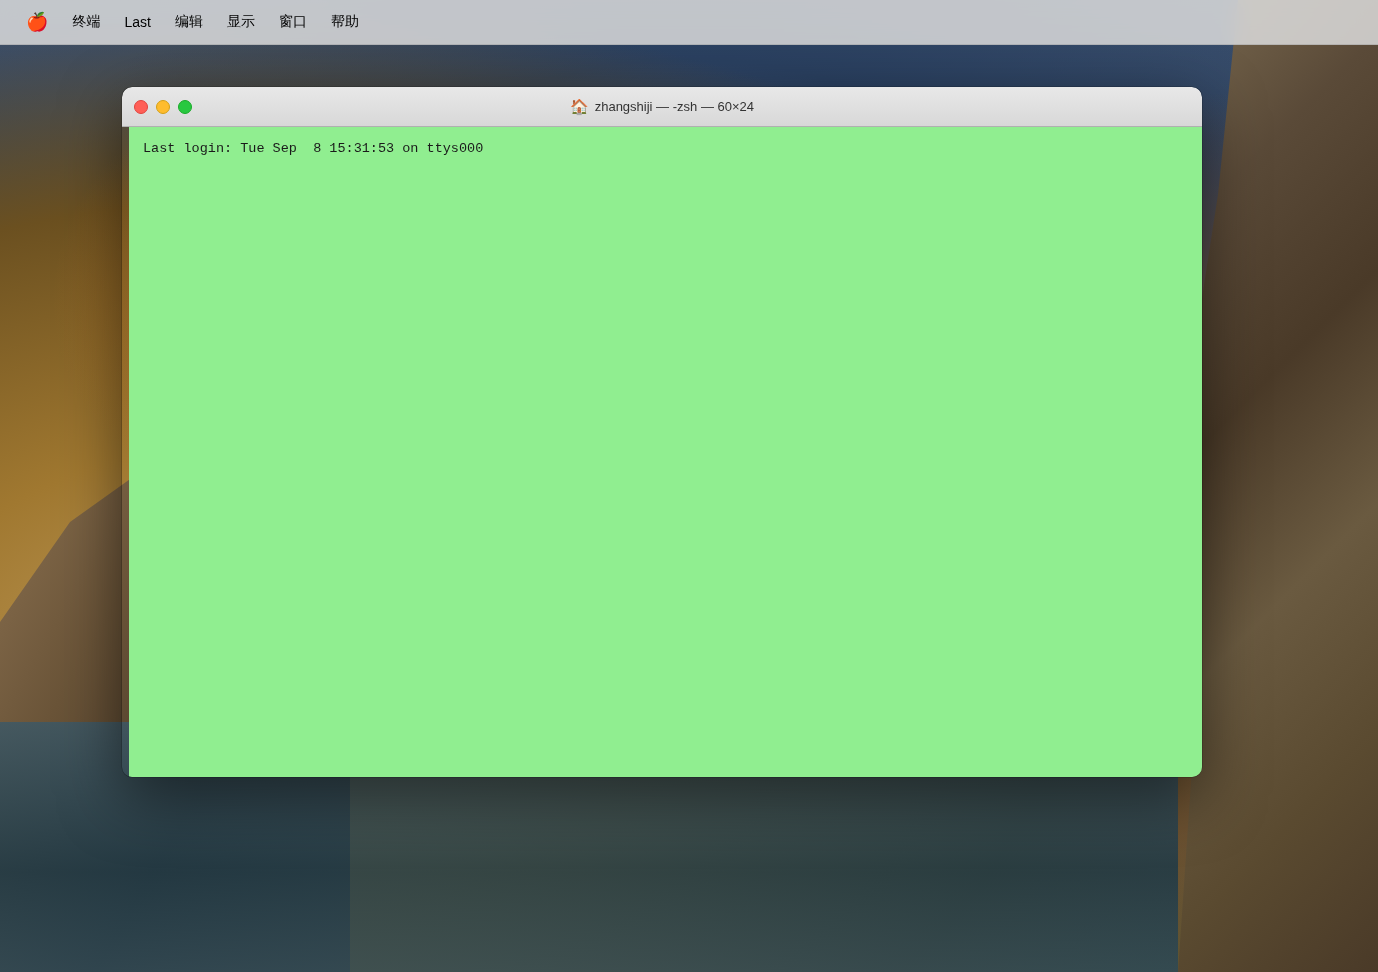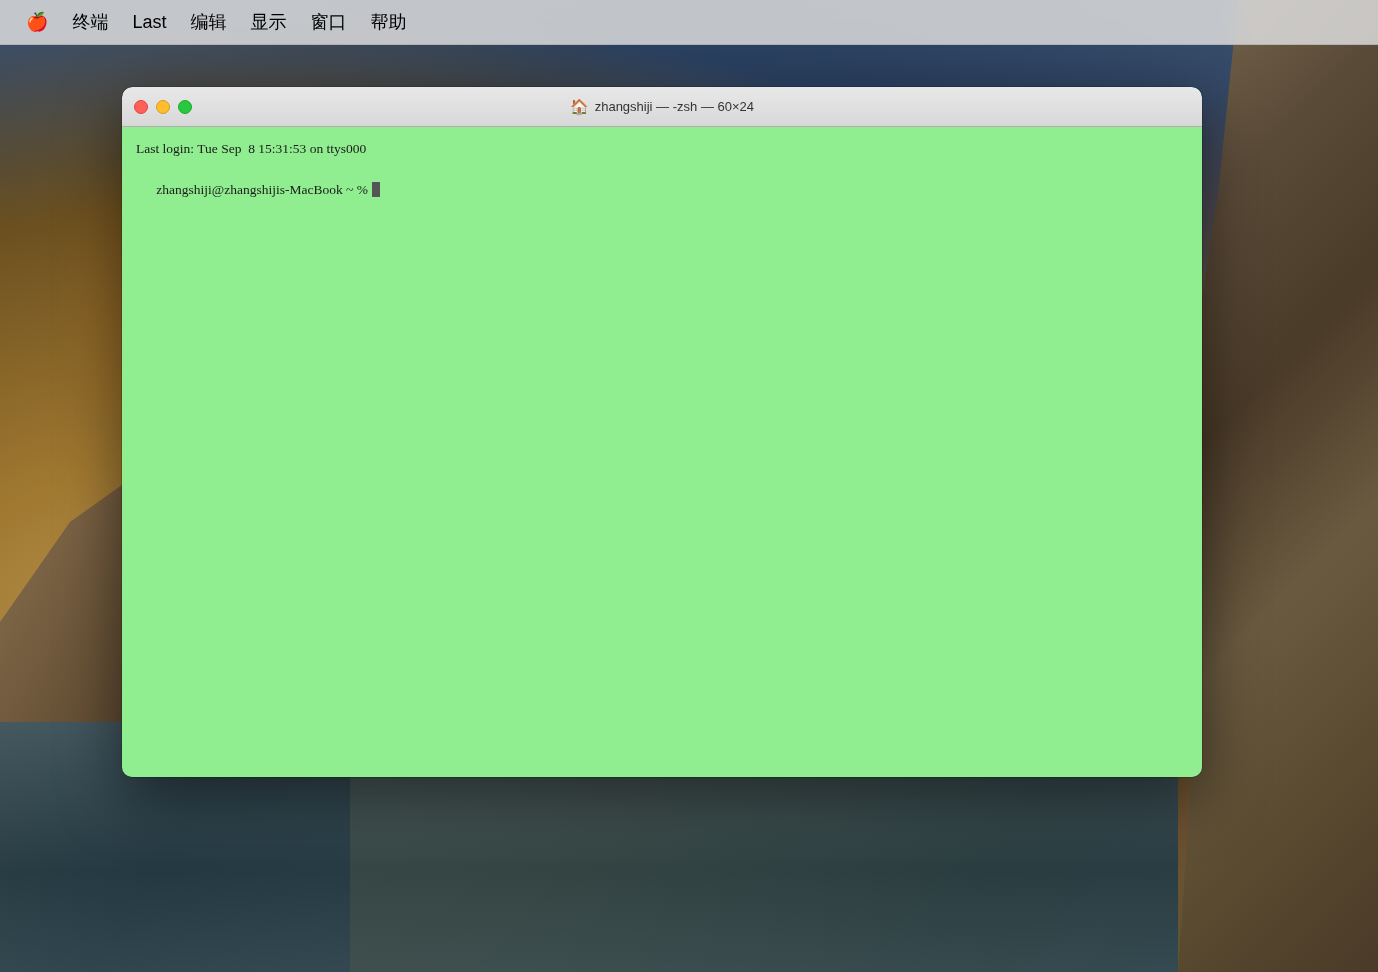--- a/index.html
+++ b/index.html
@@ -79,21 +79,21 @@
       display: flex;
       align-items: center;
       padding: 0 16px;
       gap: 4px;
       z-index: 100;
       border-bottom: 1px solid rgba(0,0,0,0.1);
     }
 
     .menu-item {
       padding: 4px 10px;
-      font-size: 18px;
+      font-size: 14px;
       color: #000;
       cursor: pointer;
       border-radius: 4px;
       font-weight: 400;
       white-space: nowrap;
     }
 
     .menu-item.apple {
       font-size: 18px;
       padding: 2px 10px;
@@ -155,25 +155,26 @@
 
     #title-icon {
       font-size: 15px;
     }
 
     
     #terminal-content {
       background: #90ee90;
       height: calc(100% - 40px);
       padding: 12px 14px;
-      font-family: Liberation Serif, serif;
+      font-family: Liberation Mono, monospace;
       font-size: 13.5px;
       color: #1a1a1a;
       line-height: 1.5;
       overflow: hidden;
+      margin-left: 7px;
     }
 
     #terminal-cursor {
       display: inline-block;
       width: 8px;
       height: 15px;
       background: #555;
       vertical-align: text-bottom;
       margin-left: 1px;
       animation: blink 1s step-end infinite;
@@ -216,17 +217,14 @@
       <button class="window-btn btn-maximize"></button>
     </div>
     <div id="title-text">
       <span id="title-icon">🏠</span>
       <span>zhangshiji — -zsh — 60×24</span>
     </div>
   </div>
 
   <div id="terminal-content">
     <div class="terminal-line">Last login: Tue Sep  8 15:31:53 on ttys000</div>
-    <div class="terminal-line">
-      <span>zhangshiji@zhangshijis-MacBook ~ % </span><span id="terminal-cursor"></span>
-    </div>
   </div>
 </div>
 
 </body></html>

